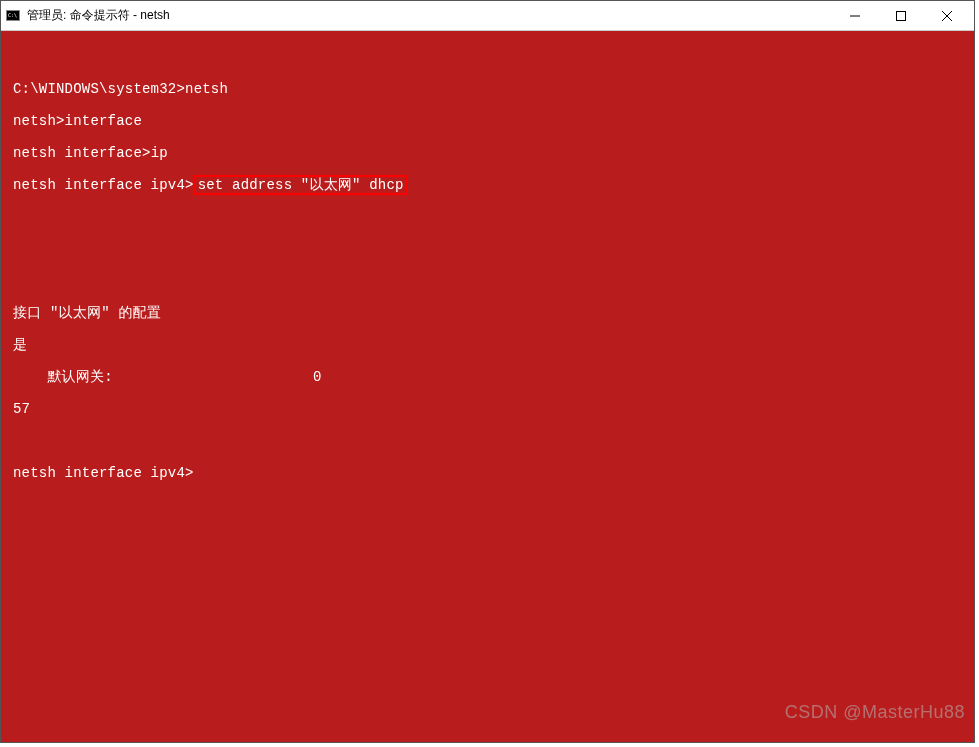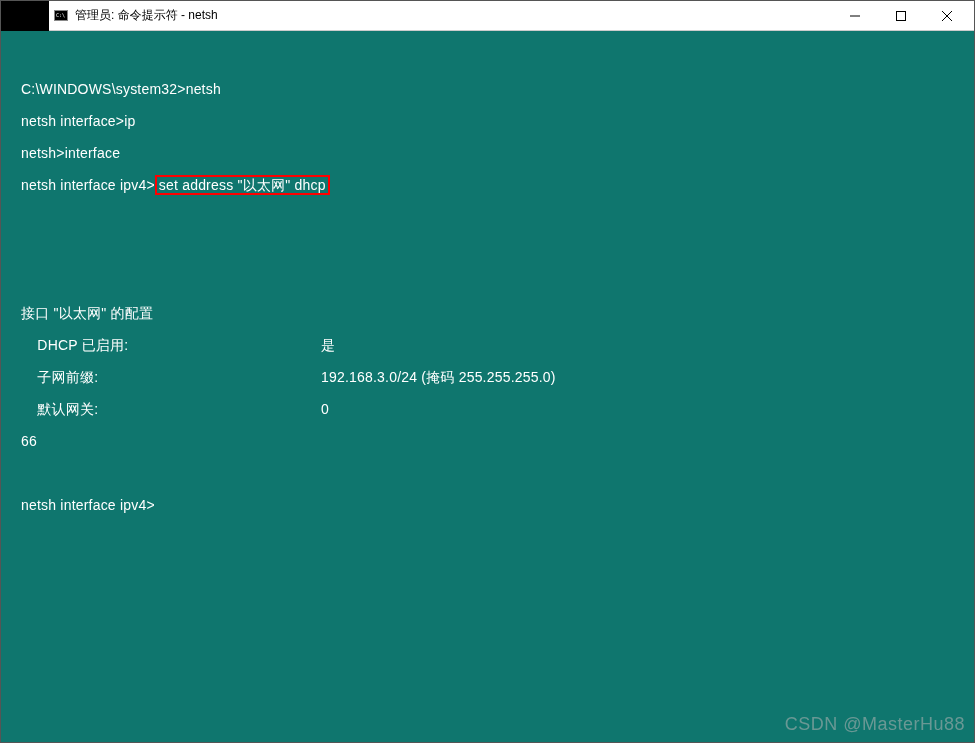--- a/index.html
+++ b/index.html
@@ -22,21 +22,20 @@
       background: #000;
       position: relative;
     }
     .titlebar {
       height: 30px;
       background: #ffffff;
       display: flex;
       align-items: center;
       padding: 0 4px;
       border-bottom: 1px solid #ccc;
-      margin-left: 48px;
     }
     .titlebar-icon {
       width: 16px;
       height: 16px;
       margin-right: 6px;
       display: flex;
       align-items: center;
       justify-content: center;
       position: relative;
     }
@@ -69,26 +68,26 @@
       width: 46px;
       height: 30px;
       display: flex;
       align-items: center;
       justify-content: center;
       font-size: 10px;
       color: #000;
       cursor: pointer;
     }
     .terminal {
-      background: #0f766e;
+      background: #b91c1c;
       color: #fff;
-      font-family: Liberation Sans, sans-serif;
+      font-family: Liberation Mono, monospace;
       font-size: 14px;
       line-height: 16px;
-      padding: 2px 20px;
+      padding: 2px 12px;
       height: calc(100% - 30px);
       white-space: pre;
       position: relative;
       letter-spacing: 0.2px;
     }
     .line {
       display: block;
       min-height: 16px;
     }
     .highlight-box {
@@ -102,21 +101,21 @@
     }
     .config-label {
       display: inline-block;
       width: 300px;
     }
     .config-value {
       display: inline-block;
     }
     .watermark {
       position: absolute;
-      bottom: 12px;
+      bottom: 24px;
       right: 14px;
       color: rgba(180, 180, 180, 0.55);
       font-size: 18px;
       font-family: Arial, sans-serif;
       letter-spacing: 0.5px;
     }
   </style>
 </head>
 <body>
 
@@ -141,28 +140,27 @@
         <svg width="10" height="10" viewBox="0 0 10 10">
             <line x1="0" y1="0" x2="10" y2="10" stroke="currentColor" stroke-width="1"></line>
             <line x1="10" y1="0" x2="0" y2="10" stroke="currentColor" stroke-width="1"></line>
           </svg>
       </div>
     </div>
   </div>
   <div class="terminal">
 <span class="line">&nbsp;</span>
 <span class="line"><span>C:\WINDOWS\system32&gt;</span><span>netsh</span></span>
+<span class="line"><span>netsh&gt;</span><span>interface</span></span>
 <span class="line"><span>netsh interface&gt;</span><span>ip</span></span>
-<span class="line"><span>netsh&gt;</span><span>interface</span></span>
 <span class="line"><span>netsh interface ipv4&gt;</span><span class="highlight-box">set address "以太网" dhcp</span></span>
 <span class="line">&nbsp;</span>
 <span class="line">&nbsp;</span>
 <span class="line">&nbsp;</span>
 <span class="line">接口 "以太网" 的配置</span>
-<span class="line config-row"><span class="config-label">    DHCP 已启用:</span><span class="config-value">是</span></span>
-<span class="line config-row"><span class="config-label">    子网前缀:</span><span class="config-value">192.168.3.0/24 (掩码 255.255.255.0)</span></span>
+<span class="line config-row"><span class="config-value">是</span></span>
 <span class="line config-row"><span class="config-label">    默认网关:</span><span class="config-value">0</span></span>
-<span class="line config-row"><span class="config-value">66</span></span>
+<span class="line config-row"><span class="config-value">57</span></span>
 <span class="line">&nbsp;</span>
 <span class="line"><span>netsh interface ipv4&gt;</span></span>
   </div>
 </div>
 <div class="watermark">CSDN @MasterHu88</div>
 
 </body></html>

